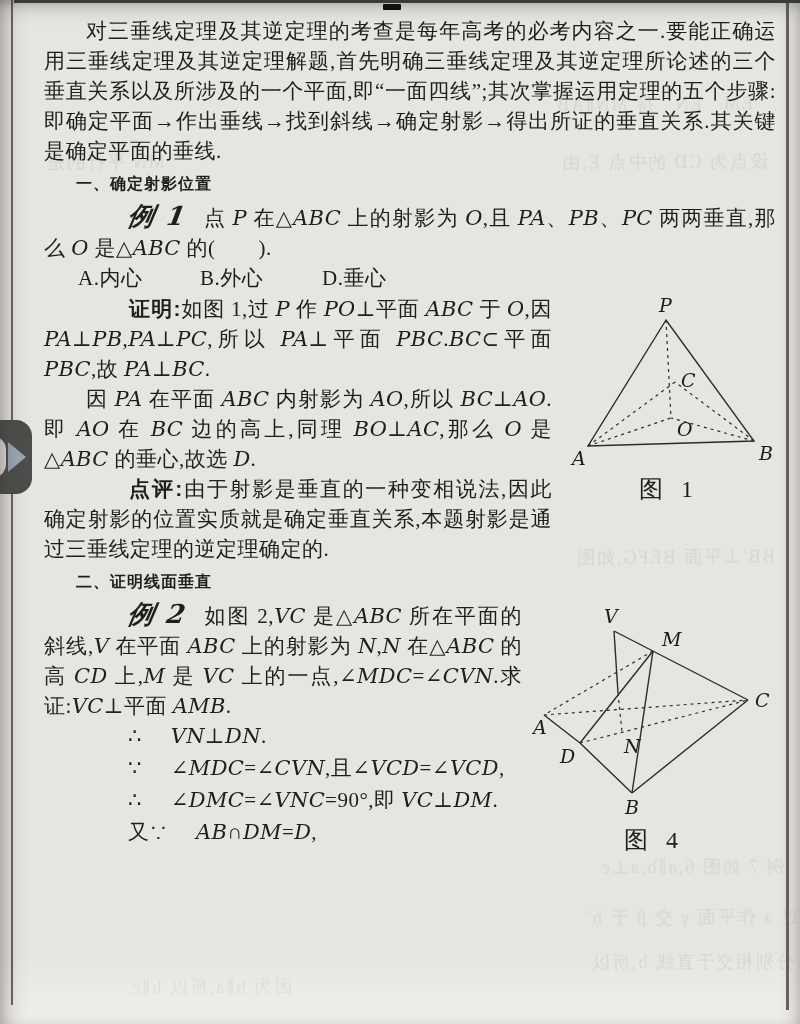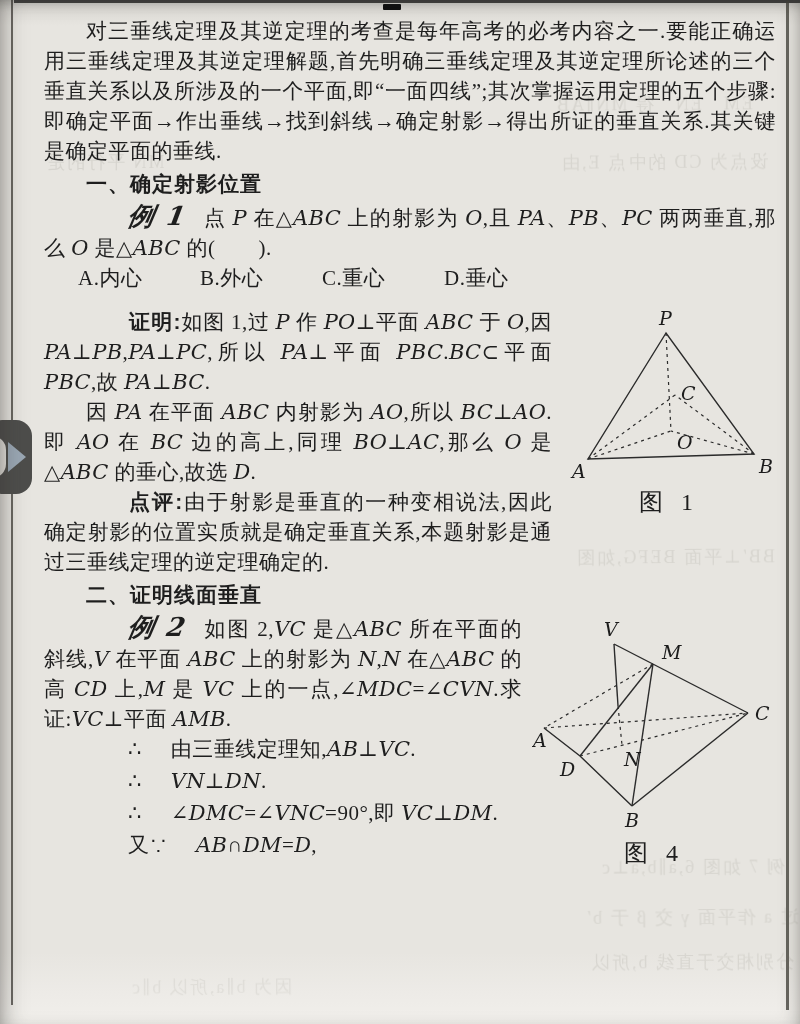--- a/index.html
+++ b/index.html
@@ -50,34 +50,34 @@
   
   .content {
     position:absolute; left:44px; top:16px; width:732px;
     font-size:21px; line-height:30px; letter-spacing:.5px; text-align:justify;
   }
   p.para { text-indent:2em; }
   .mathify i { font-family:"DejaVu Serif","Liberation Serif",serif; font-style:italic; letter-spacing:.3px; }
 
   .sec-heading {
     font-family:"Liberation Sans","DejaVu Sans",sans-serif;
-    font-size:21px; font-weight:bold; line-height:30px;
+    font-size:16px; font-weight:bold; line-height:30px;
     text-indent:2em; margin:3px 0 2px 0; letter-spacing:1px;
   }
   .bold-label { font-family:"Liberation Sans","DejaVu Sans",sans-serif; font-weight:bold; letter-spacing:1px;margin-left:43px; }
 
   .example-label {
     display:inline-block; font-weight:bold; font-style:italic;
     font-size:26px; transform:skewX(-10deg); margin-right:16px; letter-spacing:2px;
     font-family:"DejaVu Serif","Liberation Serif",serif;
   }
 
   .options {
     display:grid; grid-template-columns:122px 122px 122px auto;
-    padding-left:34px; line-height:30px; margin-bottom:14px;
+    padding-left:34px; line-height:30px; margin-bottom:1px;
   }
 
   .marker { display:inline-block; margin-right:1.35em; letter-spacing:1px; }
   .proof-step { text-indent:2em; margin-bottom:2px; }
 
   .fig-wrap { float:right; text-align:center; position:relative; }
   .fig1-wrap { width:214px; margin:0 0 2px 10px; }
   .fig2-wrap { width:244px; margin:2px 0 2px 10px; }
   .fig-caption { font-size:24px; letter-spacing:6px; margin-top:2px; }
   svg { display:block; }
@@ -111,21 +111,20 @@
 
     <p class="para mathify">对三垂线定理及其逆定理的考查是每年高考的必考内容之一.要能正确运用三垂线定理及其逆定理解题,首先明确三垂线定理及其逆定理所论述的三个垂直关系以及所涉及的一个平面,即“一面四线”;其次掌握运用定理的五个步骤:即确定平面→作出垂线→找到斜线→确定射影→得出所证的垂直关系.其关键是确定平面的垂线.</p>
 
     <div class="sec-heading">一、确定射影位置</div>
 
     <p class="para"><span class="example-label">例 1</span><span class="mathify">点 <i>P</i> 在△<i>ABC</i> 上的射影为 <i>O</i>,且 <i>PA</i>、<i>PB</i>、<i>PC</i> 两两垂直,那么 <i>O</i> 是△<i>ABC</i> 的(　　).</span></p>
 
     <div class="options">
       <span>A.内心</span>
       <span>B.外心</span>
-      <span>C.重心</span>
       <span>D.垂心</span>
     </div>
 
     <div>
       <div class="fig-wrap fig1-wrap">
         <svg width="214" height="178" viewBox="0 0 214 178">
           <g stroke="#2b2b2b" stroke-width="1.4" fill="none">
             <path d="M104 26 L26 152 L192 147 Z"></path>
           </g>
           <g stroke="#2b2b2b" stroke-width="1.2" fill="none" stroke-dasharray="3 4">
@@ -175,21 +174,21 @@
           <text x="223" y="106">C</text>
           <text x="28" y="162">D</text>
           <text x="92" y="152">N</text>
           <text x="93" y="213">B</text>
         </svg>
         <div class="fig-caption">图 4</div>
       </div>
 
       <p class="para"><span class="example-label">例 2</span><span class="mathify">如图 2,<i>VC</i> 是△<i>ABC</i> 所在平面的斜线,<i>V</i> 在平面 <i>ABC</i> 上的射影为 <i>N</i>,<i>N</i> 在△<i>ABC</i> 的高 <i>CD</i> 上,<i>M</i> 是 <i>VC</i> 上的一点,∠<i>MDC</i>=∠<i>CVN</i>.求证:<i>VC</i>⊥平面 <i>AMB</i>.</span></p>
 
-      <p class="proof-step"><span class="marker">∴</span><span class="mathify">由三垂线定理知,<i>AB</i>⊥<i>VC</i>.</span></p>
       <p class="proof-step"><span class="marker">∴</span><span class="mathify"><i>VN</i>⊥<i>DN</i>.</span></p>
+      <p class="proof-step"><span class="marker">∵</span><span class="mathify">∠<i>MDC</i>=∠<i>CVN</i>,且∠<i>VCD</i>=∠<i>VCD</i>,</span></p>
       <p class="proof-step"><span class="marker">∴</span><span class="mathify">∠<i>DMC</i>=∠<i>VNC</i>=90°,即 <i>VC</i>⊥<i>DM</i>.</span></p>
       <p class="proof-step"><span class="marker">又∵</span><span class="mathify"><i>AB</i>∩<i>DM</i>=<i>D</i>,</span></p>
       <div class="clear"></div>
     </div>
 
   </div>
 </div>
 
 </body></html>

